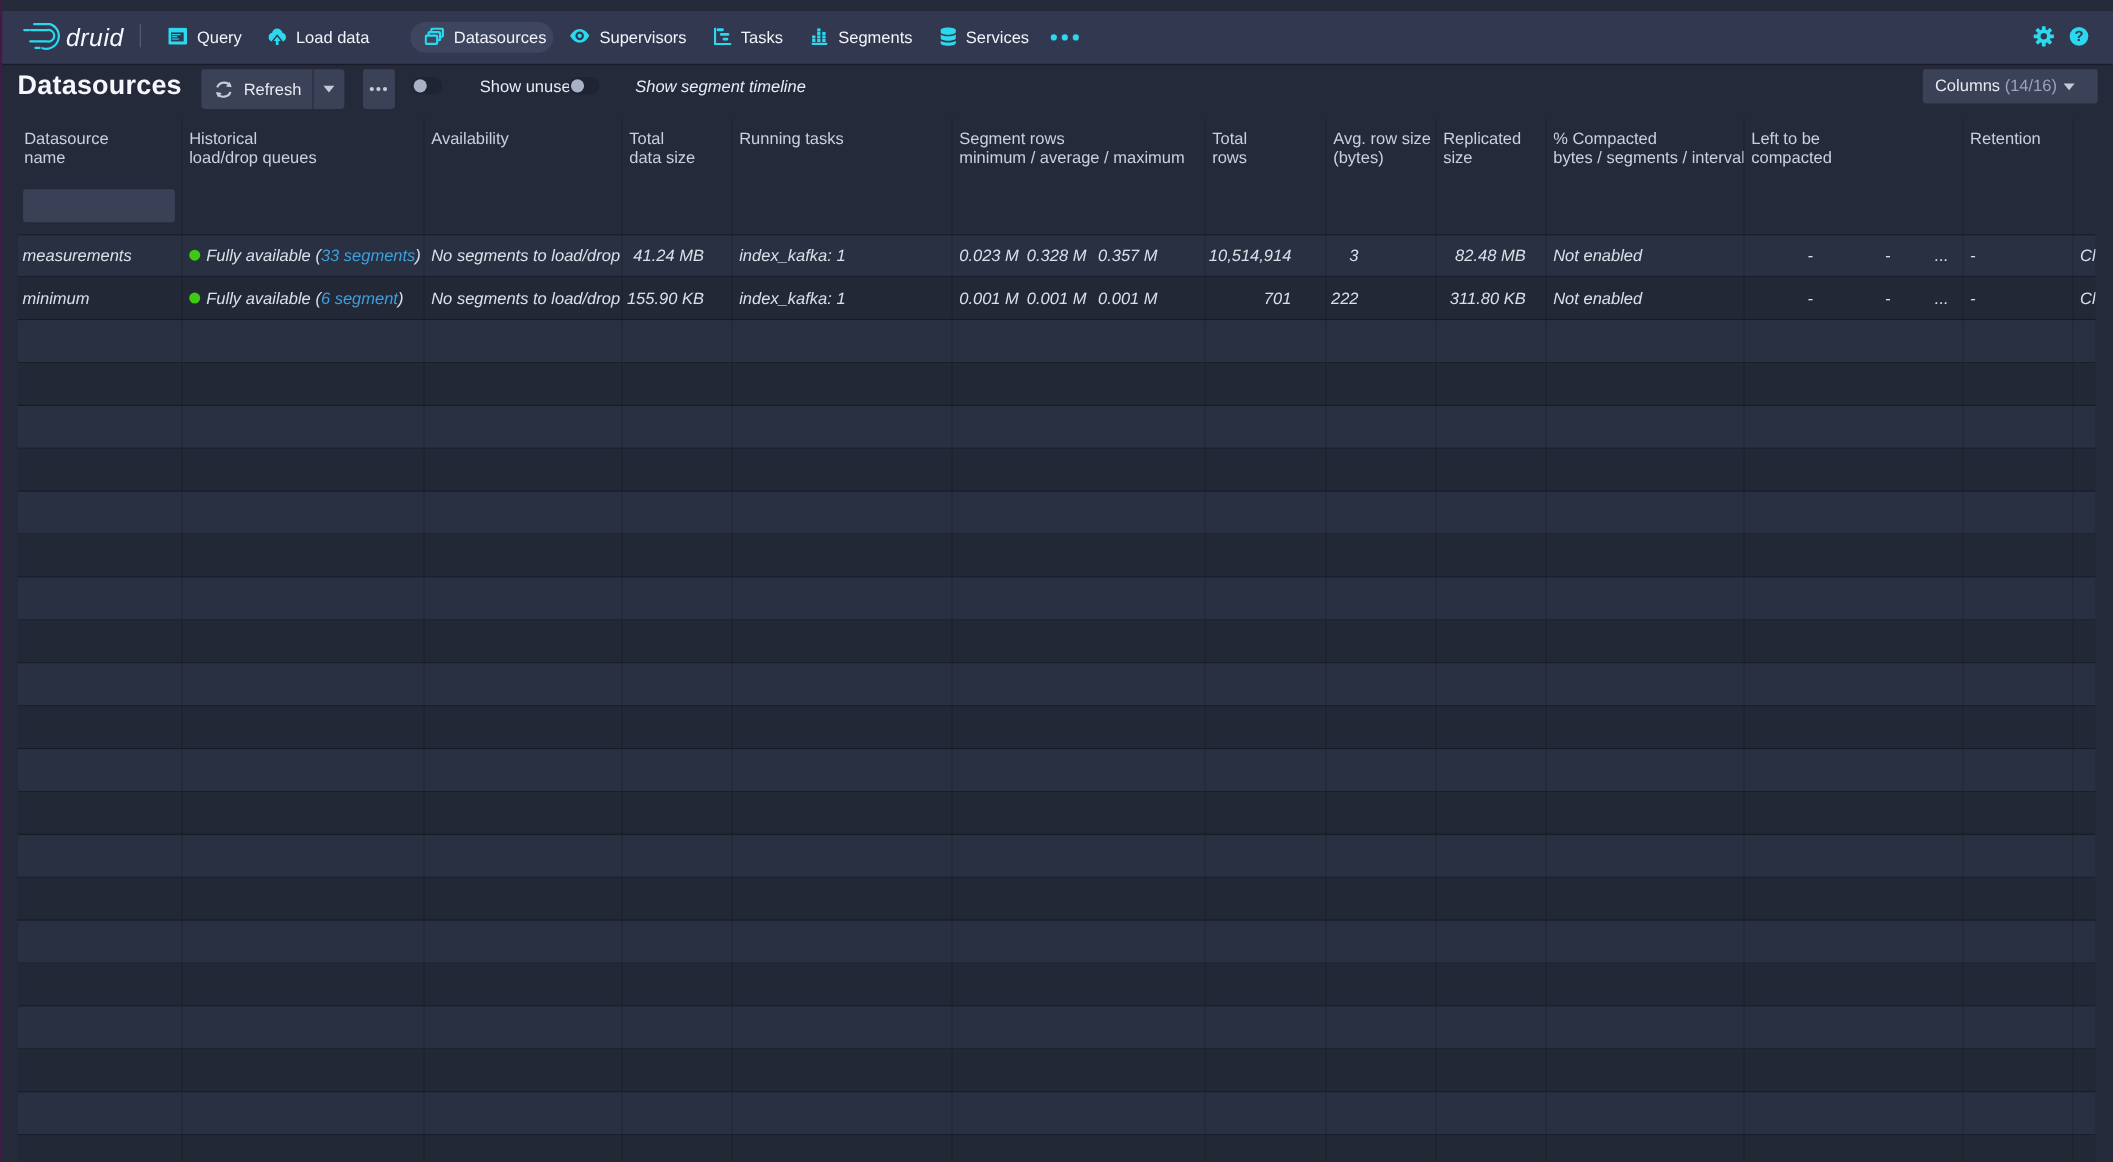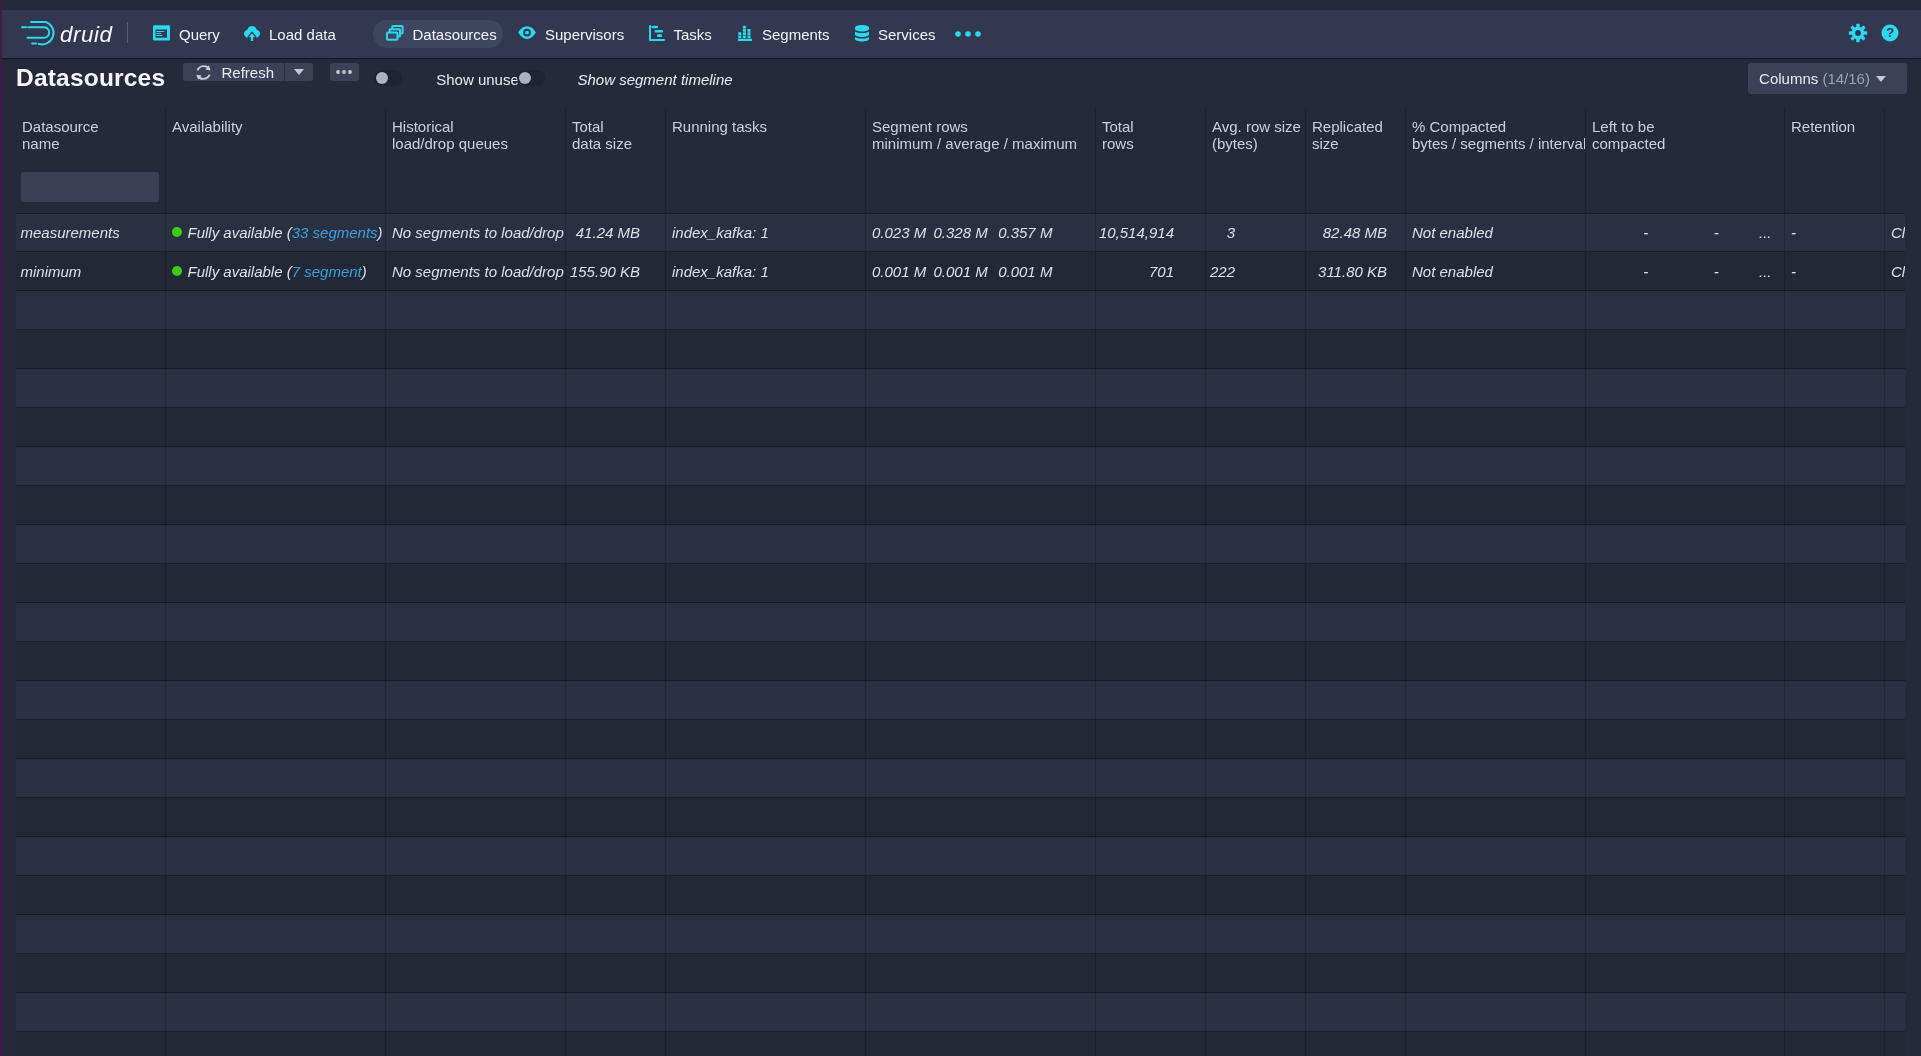--- a/index.html
+++ b/index.html
@@ -11,21 +11,21 @@
 #nav { position:absolute; left:0; top:0; width:1921px; height:48px; background:#323850; box-shadow:0 1px 1px rgba(0,0,0,.4); z-index:5;margin-top:10px; }
 .navitem { position:absolute; top:0; height:48px; display:flex; align-items:center; gap:9px; color:#f2f4f9; font-size:15px; }
 .navitem svg { margin-top:-2.8px; }
 #logo-text { position:absolute; left:60px; top:12px; font-size:22.5px; font-style:italic; font-weight:400; color:#f7f8fc; letter-spacing:0.5px; }
 .navsep { position:absolute; top:12px; width:1px; height:21px; background:#596077; }
 #pill { position:absolute; left:373px; top:10px; width:130px; height:28px; background:#3e455f; border-radius:14px; }
 .icon16 { width:16px; height:16px; display:block; }
 
 
 #title { position:absolute; left:16px; top:64px; font-size:24.5px; font-weight:bold; color:#f5f7fc; letter-spacing:0.2px; }
-.btn { position:absolute; top:63px; height:18px; background:#3b4157; border-radius:3px; display:flex; align-items:center; color:#e9ebf2; font-size:15px; }
+.btn { position:absolute; top:63px; height:36px; background:#3b4157; border-radius:3px; display:flex; align-items:center; color:#e9ebf2; font-size:15px; }
 #refresh-group { left:183px; width:129.5px; }
 #refresh-main { display:flex; align-items:center; width:100.5px; height:100%; }
 #refresh-caret { width:29px; height:100%; border-left:1px solid #272c3e; display:flex; align-items:center; justify-content:center; }
 #more-btn { left:329.5px; width:29.5px; justify-content:center; }
 .switch-track { position:absolute; top:70px; width:27.5px; height:16.2px; background:#1f2435; border-radius:8.5px; }
 .switch-knob { position:absolute; left:1.6px; top:2.1px; width:12px; height:12px; border-radius:50%; background:#a9b1c4; }
 .switch-label { position:absolute; top:70.5px; font-size:15px; color:#e9ecf4;margin-left:24px; }
 #cols-btn { left:1747.5px; width:159px; height:31px; justify-content:center; gap:6px; padding-right:9px; }
 .caret-down { width:0; height:0; border-left:5.5px solid transparent; border-right:5.5px solid transparent; border-top:6px solid #c5cad8; }
 
@@ -205,22 +205,22 @@
   </div>
 <div class="switch-label" style="left:553.5px;font-style:italic;">Show segment timeline</div>
 <div class="btn" id="cols-btn">
     <span>Columns <span style="color:#9ba3b8;">(14/16)</span></span>
     <div class="caret-down"></div>
   </div>
 
 <div id="table">
   <div class="trow" id="hrow">
     <div>Datasource<br>name</div>
+    <div>Historical<br>load/drop queues</div>
     <div>Availability</div>
-    <div>Historical<br>load/drop queues</div>
     <div>Total<br>data size</div>
     <div>Running tasks</div>
     <div>Segment rows<br>minimum / average / maximum</div>
     <div>Total<br>rows</div>
     <div>Avg. row size<br>(bytes)</div>
     <div>Replicated<br>size</div>
     <div>% Compacted<br>bytes / segments / intervals</div>
     <div>Left to be<br>compacted</div>
     <div>Retention</div>
   </div>
@@ -259,21 +259,21 @@
     <div class="pl">
         <span class="sr" style="width:56.2px;">-</span>
         <span class="sr" style="width:70.5px;">-</span>
         <span class="sr" style="width:52.8px;">...</span>
       </div>
     <div class="pl">-</div>
     <div class="pl">Cluster default: P1Y</div>
   </div>
   <div class="trow row">
     <div class="pl1">minimum</div>
-    <div class="pl"><span class="dot"></span>Fully available (<a class="lk">7 segment</a>)</div>
+    <div class="pl"><span class="dot"></span>Fully available (<a class="lk">6 segment</a>)</div>
     <div class="pl">No segments to load/drop</div>
     <div class="num" style="padding-right:25px;">155.90 KB</div>
     <div class="pl">index_kafka: 1</div>
     <div class="pl">
         <span class="sr" style="width:50.7px;">0.001 M</span>
         <span class="sr" style="width:65px;">0.001 M</span>
         <span class="sr" style="width:64.7px;">0.001 M</span>
       </div>
     <div class="num" style="padding-right:31px;">701</div>
     <div class="num" style="padding-right:70px;">222</div>

